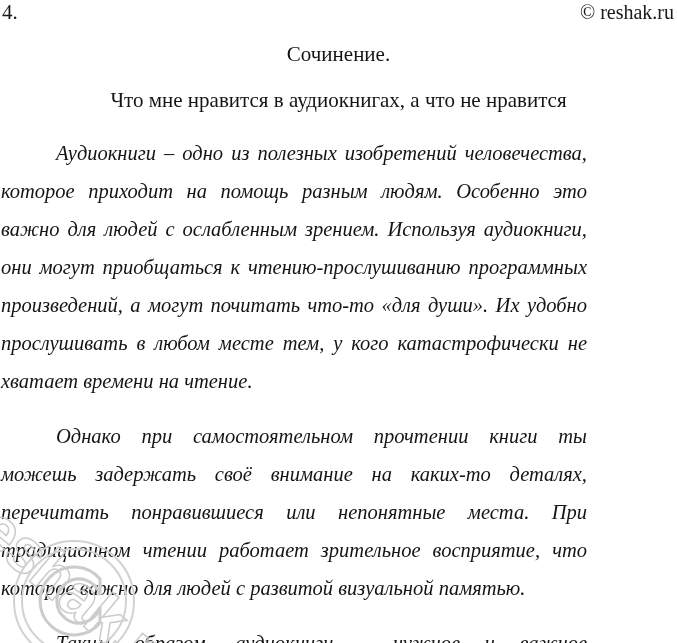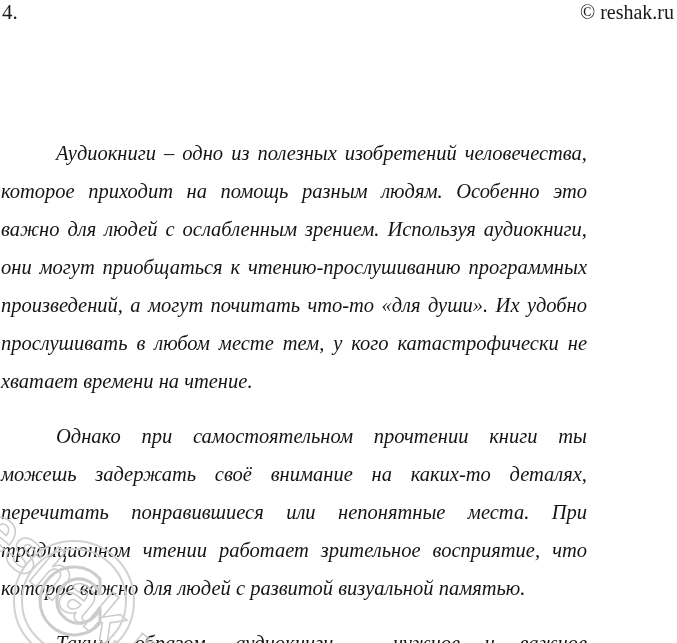--- a/index.html
+++ b/index.html
@@ -126,21 +126,23 @@
 </head>
 <body>
 
 <div id="page">
 
   <div class="header">
     <div class="header-num">4.</div>
     <div class="header-copy">© reshak.ru</div>
   </div>
 
+  <div class="doc-title">Сочинение.</div>
 
+  <div class="doc-subtitle">Что мне нравится в аудиокнигах, а что не нравится</div>
 
   <div class="body-text">
     <p class="para j-all">Аудиокниги – одно из полезных изобретений человечества, которое приходит на помощь разным людям. Особенно это важно для людей с ослабленным зрением. Используя аудиокниги, они могут приобщаться к чтению-прослушиванию программных произведений, а могут почитать что-то «для души». Их удобно прослушивать в любом месте тем, у кого катастрофически не хватает времени на чтение.</p>
     <p class="para">Однако при самостоятельном прочтении книги ты можешь задержать своё внимание на каких-то деталях, перечитать понравившиеся или непонятные места. При традиционном чтении работает зрительное восприятие, что которое важно для людей с развитой визуальной памятью.</p>
     <p class="para">Таким образом, аудиокниги – нужное и важное изобретение, не менее полезное, чем чтение традиционное.</p>
   </div>
 
   <div class="watermark">
     <div class="wm-text">reshak.ru</div>
     <div class="wm-circle">

